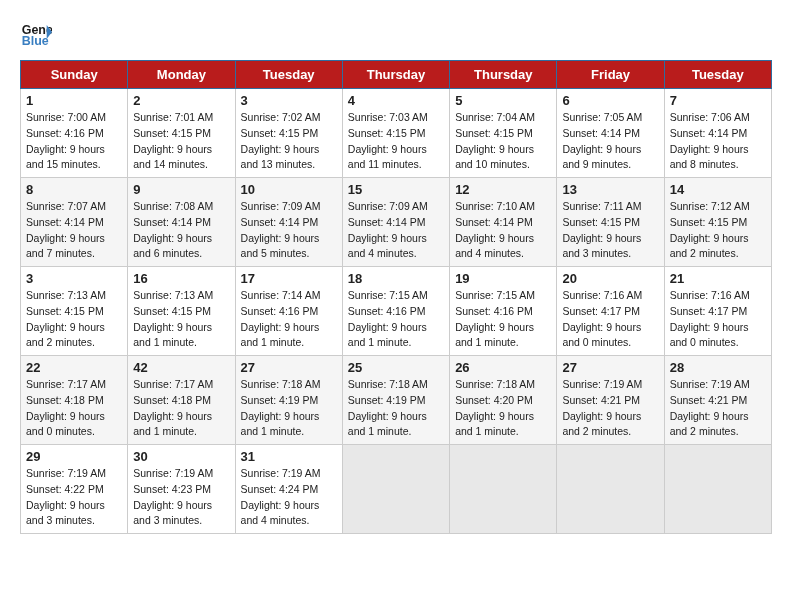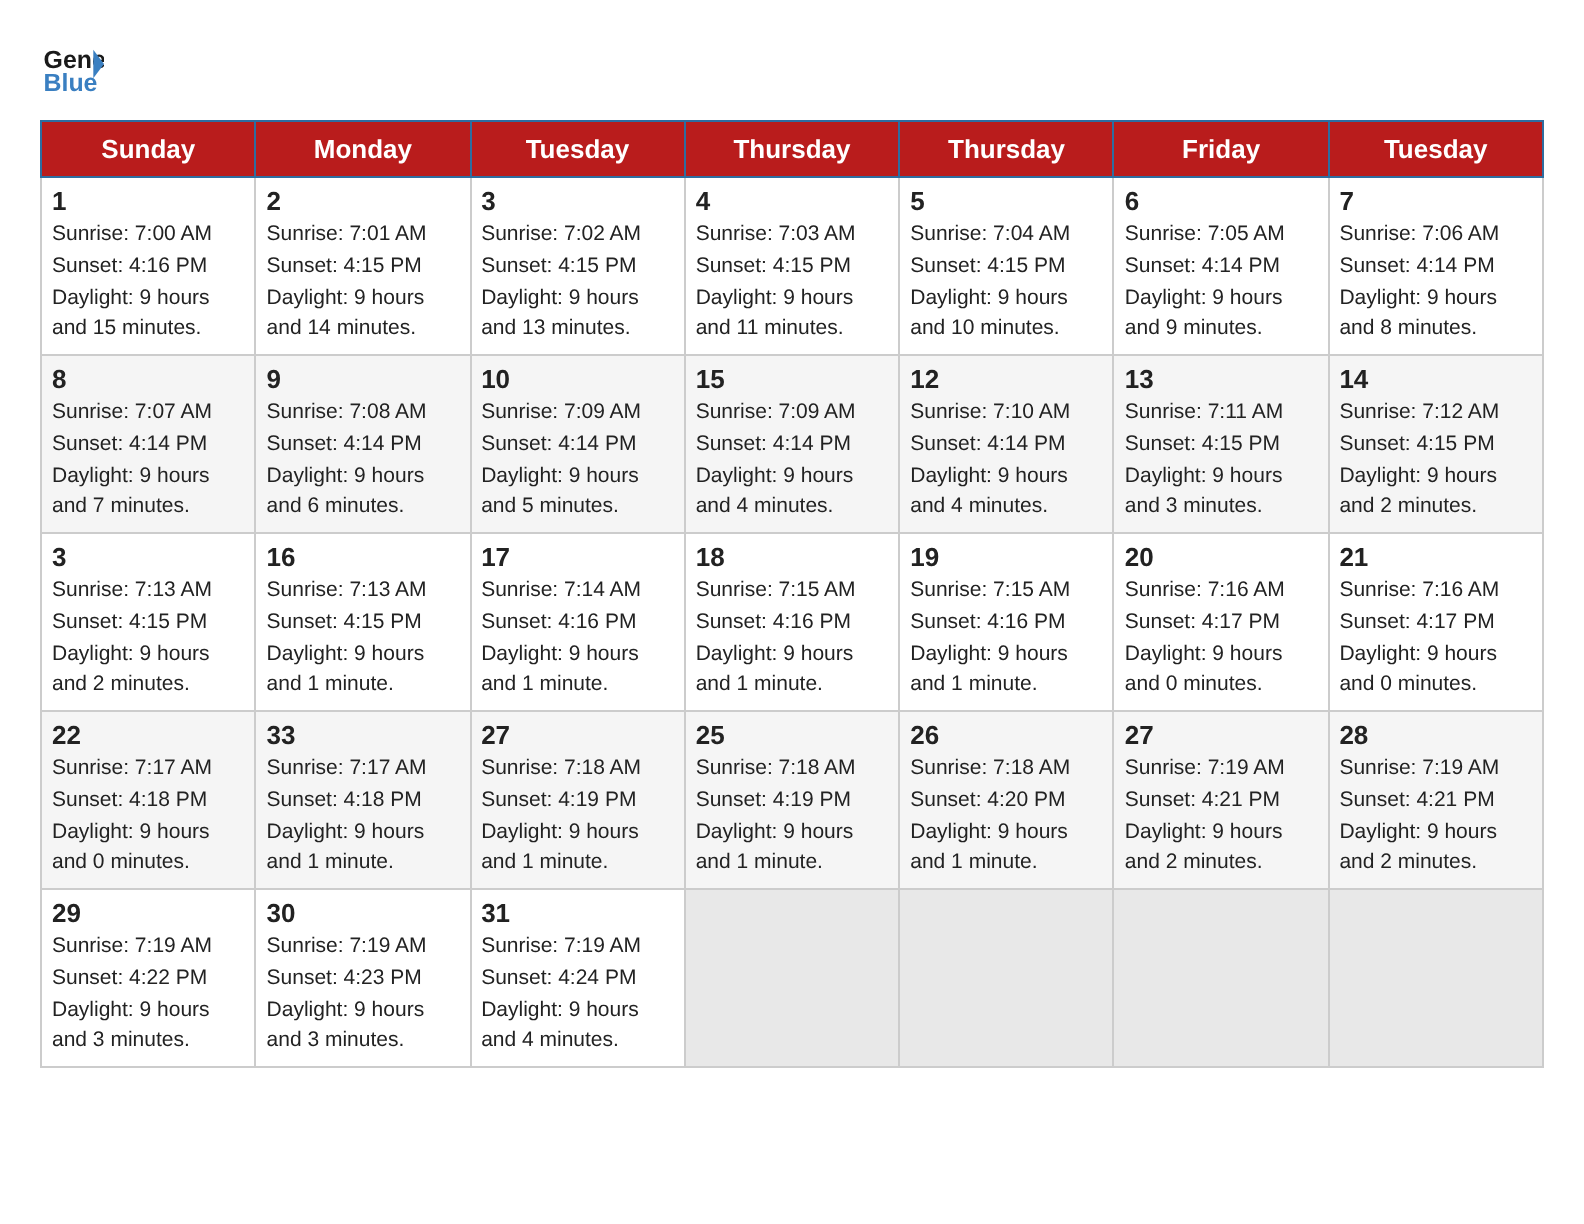--- a/index.html
+++ b/index.html
@@ -202,21 +202,21 @@
             <span class="day-num">21</span>
             <div class="day-info">Sunrise: 7:16 AM<br>Sunset: 4:17 PM<br>Daylight: 9 hours and 0 minutes.</div>
           </td>
         </tr>
         <tr>
           <td>
             <span class="day-num">22</span>
             <div class="day-info">Sunrise: 7:17 AM<br>Sunset: 4:18 PM<br>Daylight: 9 hours and 0 minutes.</div>
           </td>
           <td>
-            <span class="day-num">33</span>
+            <span class="day-num">42</span>
             <div class="day-info">Sunrise: 7:17 AM<br>Sunset: 4:18 PM<br>Daylight: 9 hours and 1 minute.</div>
           </td>
           <td>
             <span class="day-num">27</span>
             <div class="day-info">Sunrise: 7:18 AM<br>Sunset: 4:19 PM<br>Daylight: 9 hours and 1 minute.</div>
           </td>
           <td>
             <span class="day-num">25</span>
             <div class="day-info">Sunrise: 7:18 AM<br>Sunset: 4:19 PM<br>Daylight: 9 hours and 1 minute.</div>
           </td>

